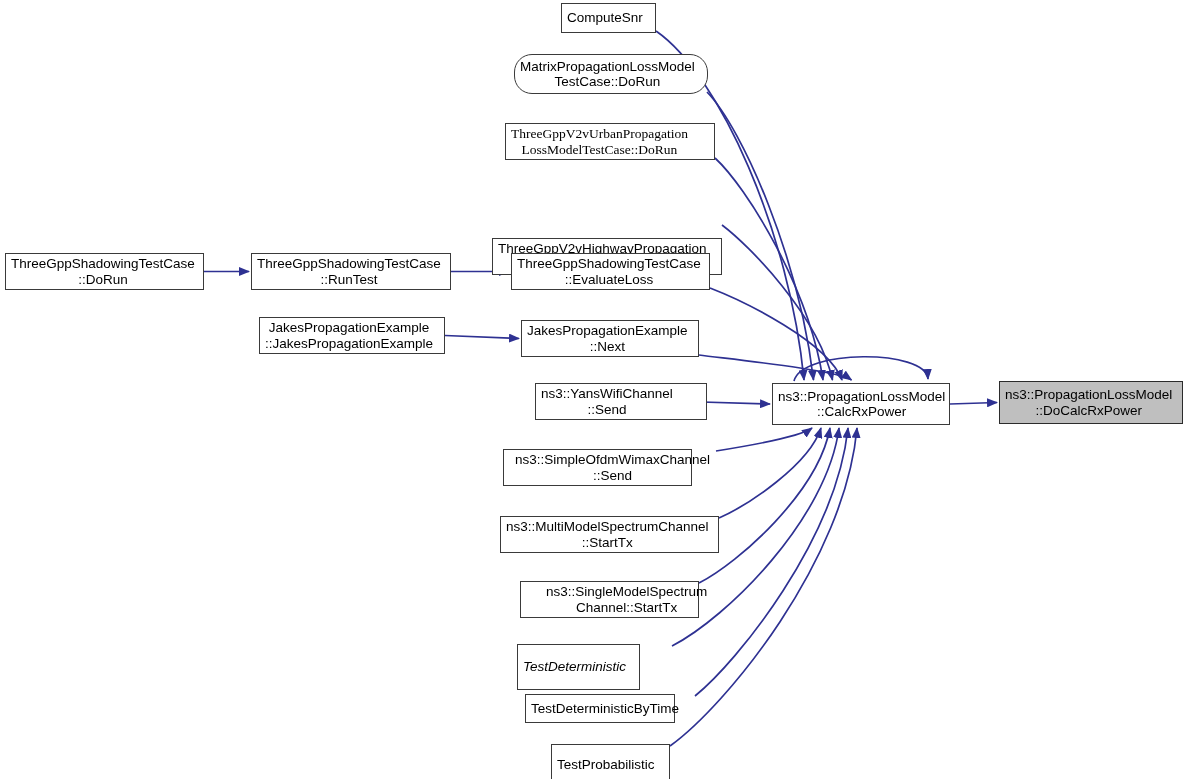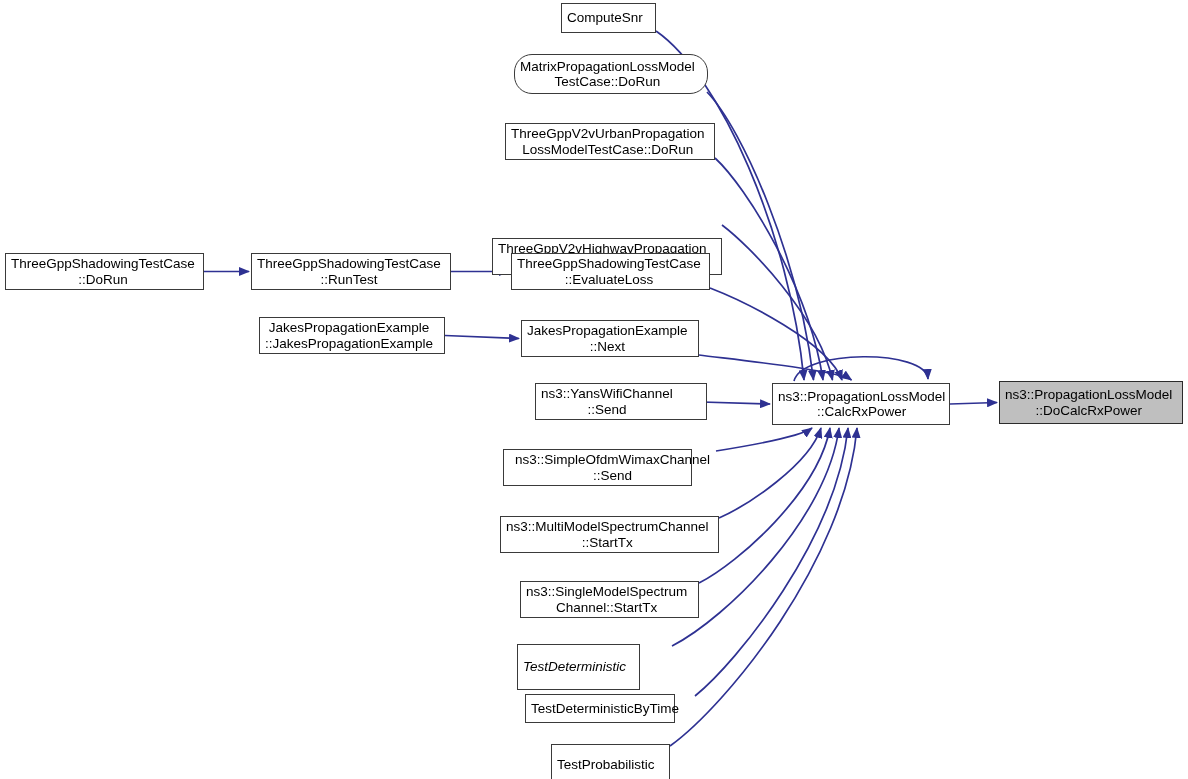--- a/index.html
+++ b/index.html
@@ -49,35 +49,35 @@
   <div id="node-layer">
       <div class="node-box" style="left: 5px; top: 253px; width: 199px; height: 37px;"><span class="node-label">ThreeGppShadowingTestCase
 ::DoRun</span></div>
       <div class="node-box" style="left: 251px; top: 253px; width: 200px; height: 37px;"><span class="node-label">ThreeGppShadowingTestCase
 ::RunTest</span></div>
       <div class="node-box" style="left: 259px; top: 317px; width: 186px; height: 37px;"><span class="node-label">JakesPropagationExample
 ::JakesPropagationExample</span></div>
       <div class="node-box" style="left: 561px; top: 3px; width: 95px; height: 30px;"><span class="node-label">ComputeSnr</span></div>
       <div class="node-box" style="left: 514px; top: 54px; width: 194px; height: 40px; border-radius: 18px;"><span class="node-label">MatrixPropagationLossModel
 TestCase::DoRun</span></div>
-      <div class="node-box" style="left: 505px; top: 123px; width: 210px; height: 37px;"><span class="node-label">ThreeGppV2vUrbanPropagation
+      <div class="node-box" style="left: 505px; top: 123px; width: 210px; height: 37px; font-family: Liberation Serif, serif;"><span class="node-label">ThreeGppV2vUrbanPropagation
 LossModelTestCase::DoRun</span></div>
       <div class="node-box" style="left: 492px; top: 190px; width: 230px; height: 37px; margin-top: 48px;"><span class="node-label">ThreeGppV2vHighwayPropagation
 LossModelTestCase::DoRun</span></div>
       <div class="node-box" style="left: 511px; top: 253px; width: 199px; height: 37px;"><span class="node-label">ThreeGppShadowingTestCase
 ::EvaluateLoss</span></div>
       <div class="node-box" style="left: 521px; top: 320px; width: 178px; height: 37px;"><span class="node-label">JakesPropagationExample
 ::Next</span></div>
       <div class="node-box" style="left: 535px; top: 383px; width: 172px; height: 37px;"><span class="node-label">ns3::YansWifiChannel
 ::Send</span></div>
       <div class="node-box" style="left: 503px; top: 449px; width: 189px; height: 37px; padding-left: 6px;"><span class="node-label">ns3::SimpleOfdmWimaxChannel
 ::Send</span></div>
       <div class="node-box" style="left: 500px; top: 516px; width: 219px; height: 37px;"><span class="node-label">ns3::MultiModelSpectrumChannel
 ::StartTx</span></div>
-      <div class="node-box" style="left: 520px; top: 581px; width: 179px; height: 37px;"><span class="node-label">ns3::SingleModelSpectrum
+      <div class="node-box" style="left: 520px; top: 581px; width: 179px; height: 37px; padding-left: 20px;"><span class="node-label">ns3::SingleModelSpectrum
 Channel::StartTx</span></div>
       <div class="node-box" style="left: 517px; top: 644px; width: 123px; height: 46px; font-style: italic;"><span class="node-label">TestDeterministic</span></div>
       <div class="node-box" style="left: 525px; top: 694px; width: 150px; height: 29px;"><span class="node-label">TestDeterministicByTime</span></div>
       <div class="node-box" style="left: 551px; top: 744px; width: 119px; height: 42px;"><span class="node-label">TestProbabilistic</span></div>
       <div class="node-box" style="left: 772px; top: 383px; width: 178px; height: 42px;"><span class="node-label">ns3::PropagationLossModel
 ::CalcRxPower</span></div>
       <div class="node-box highlight" style="left: 999px; top: 381px; width: 184px; height: 43px;"><span class="node-label">ns3::PropagationLossModel
 ::DoCalcRxPower</span></div>
     </div>
 

